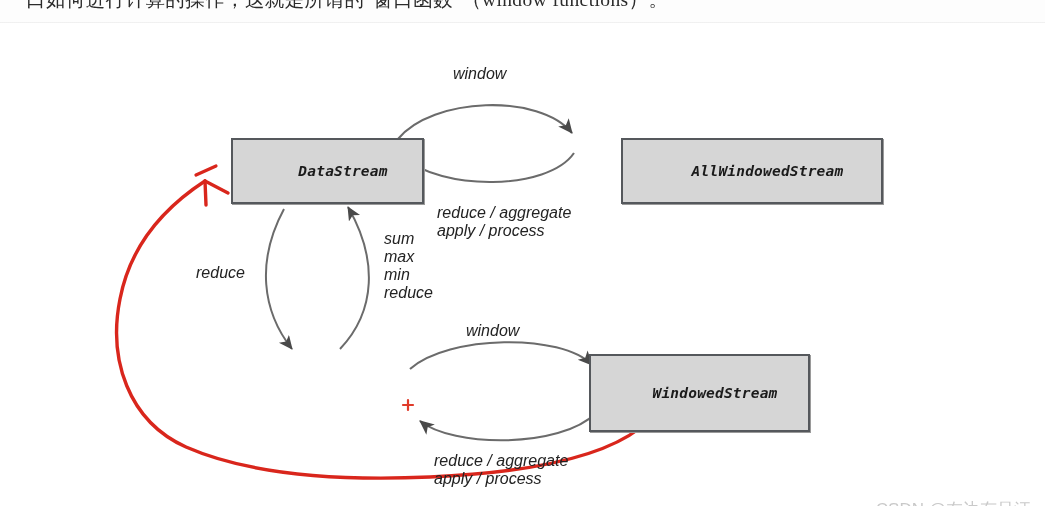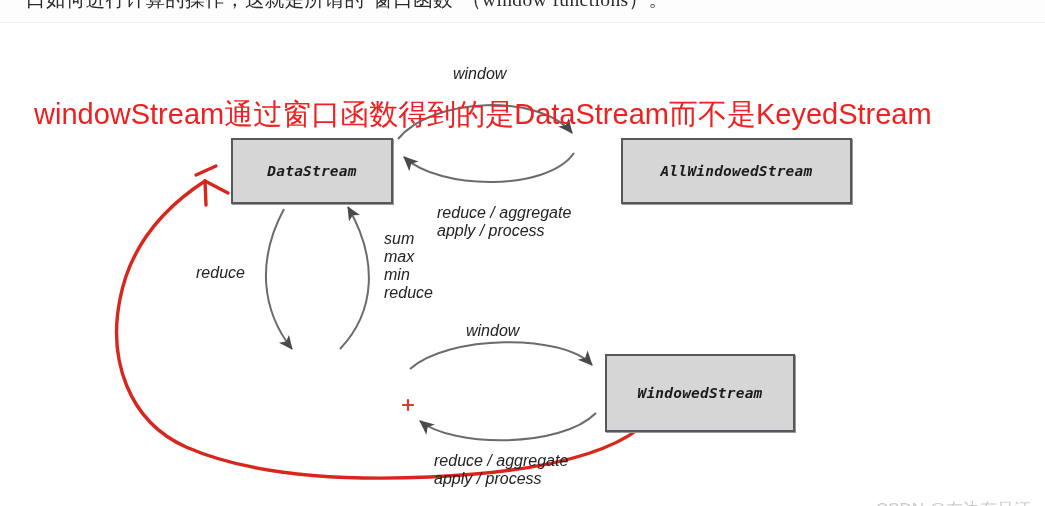--- a/index.html
+++ b/index.html
@@ -60,34 +60,35 @@
 
   
   .node-box {
     position: absolute;
     background: #d6d6d6;
     border: 2px solid #55585c;
     box-shadow: 1px 1px 0 #9a9a9a;
     display: flex;
     align-items: center;
     justify-content: center;
+    padding-left: 31px;
   }
   .node-label {
     font-family: "DejaVu Sans Mono", "Liberation Mono", monospace;
     font-weight: bold;
     font-style: italic;
     font-size: 14.5px;
     color: #1b1b1b;
     white-space: nowrap;
     letter-spacing: 0.2px;
   }
   #box-datastream        { left: 231px; top: 115px; width: 158px; height: 62px; }
   #box-allwindowedstream { left: 585px; top: 115px; width: 227px; height: 62px; margin-left: 36px; }
   #box-keyedstream       { left: 231px; top: 331px; width: 160px; height: 74px; }
-  #box-windowedstream    { left: 605px; top: 331px; width: 186px; height: 74px; }
+  #box-windowedstream    { left: 589px; top: 331px; width: 186px; height: 74px; }
 
   
   .edge-label {
     position: absolute;
     font-family: "Liberation Sans", sans-serif;
     font-style: italic;
     font-size: 16px;
     color: #232323;
     white-space: nowrap;
   }
@@ -197,15 +198,14 @@
     </div>
 
     <div class="edge-label multiline" id="lbl-ra-bot">
       <div>reduce / aggregate</div>
       <div>apply / process</div>
     </div>
 
     <div id="watermark">CSDN @左边有只汪</div>
   </div>
 
-  <div id="red-annotation">windowStream通过窗口函数得到的是DataStream而不是KeyedStream</div>
 
 </div>
 
 </body></html>

